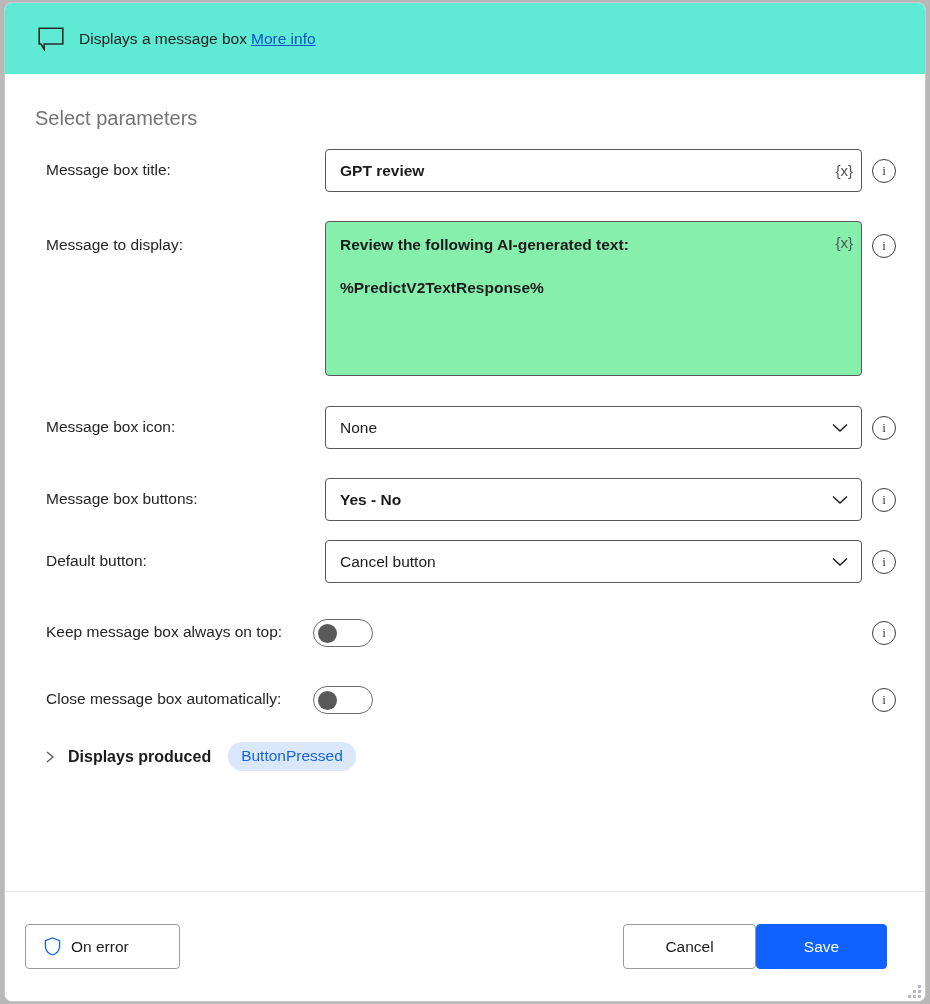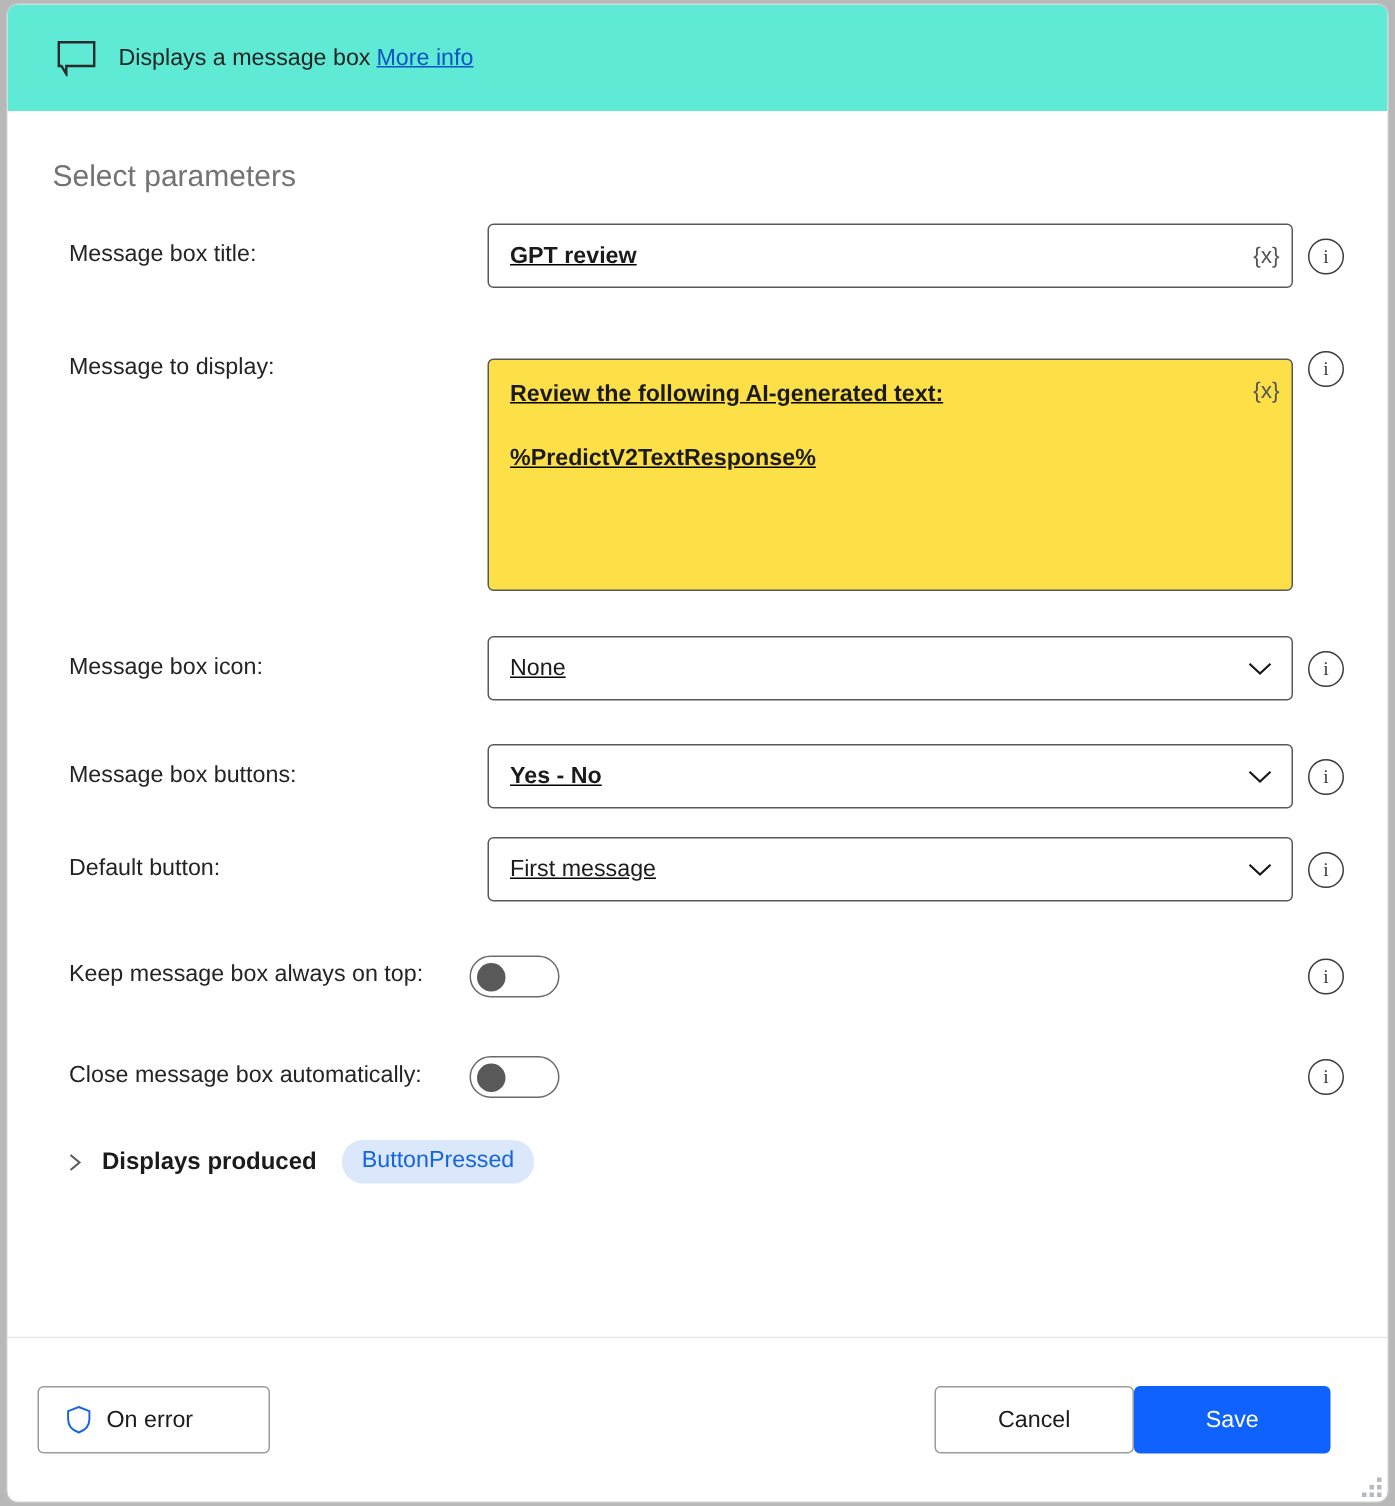--- a/index.html
+++ b/index.html
@@ -97,21 +97,21 @@
     position: relative;
   }
   .row-label {
     width: 279px;
     flex: 0 0 279px;
     font-size: 15.5px;
     color: #242424;
     line-height: 1.25;
     padding-top: 3px;
   }
-  .field-wrap { position: relative; text-decoration: underline; }
+  .field-wrap { position: relative; }
 
   
   .txt-input {
     width: 537px;
     height: 43px;
     border: 1px solid #595959;
     border-radius: 4px;
     background: #fff;
     display: flex;
     align-items: center;
@@ -120,30 +120,29 @@
     font-weight: 700;
     color: #1b1b1b;
     position: relative;
     cursor: text;
   }
   .txt-area {
     width: 537px;
     height: 155px;
     border: 1px solid #595959;
     border-radius: 4px;
-    background: #fde047;
+    background: #86efac;
     padding: 12px 34px 0 14px;
     font-size: 15.5px;
     font-weight: 700;
     color: #1b1b1b;
     line-height: 1.38;
     position: relative;
     cursor: text;
     white-space: pre-wrap;
-    margin-top: 18px;
   }
   .varbtn {
     position: absolute;
     right: 8px;
     font-size: 15px;
     color: #555;
     font-weight: 400;
     cursor: pointer;
     line-height: 1;
     font-family: "Liberation Sans", sans-serif;
@@ -351,21 +350,21 @@
             </svg>
           </div>
         </div>
         <div class="info-icon" style="top:10px;">i</div>
       </div>
 
       <div class="row" style="margin-top:19px;">
         <div class="row-label" style="padding-top:11px;">Default button:</div>
         <div class="field-wrap">
           <div class="dropdown">
-            <span>First message</span>
+            <span>Cancel button</span>
             <svg class="chev" viewBox="0 0 16 10">
               <path d="M1 1.5 L8 8 L15 1.5" stroke="#1b1b1b" stroke-width="1.5" fill="none"></path>
             </svg>
           </div>
         </div>
         <div class="info-icon" style="top:10px;">i</div>
       </div>
 
       <div class="row" style="margin-top:36px;">
         <div class="row-label" style="padding-top:3px;">Keep message box always on top:</div>

